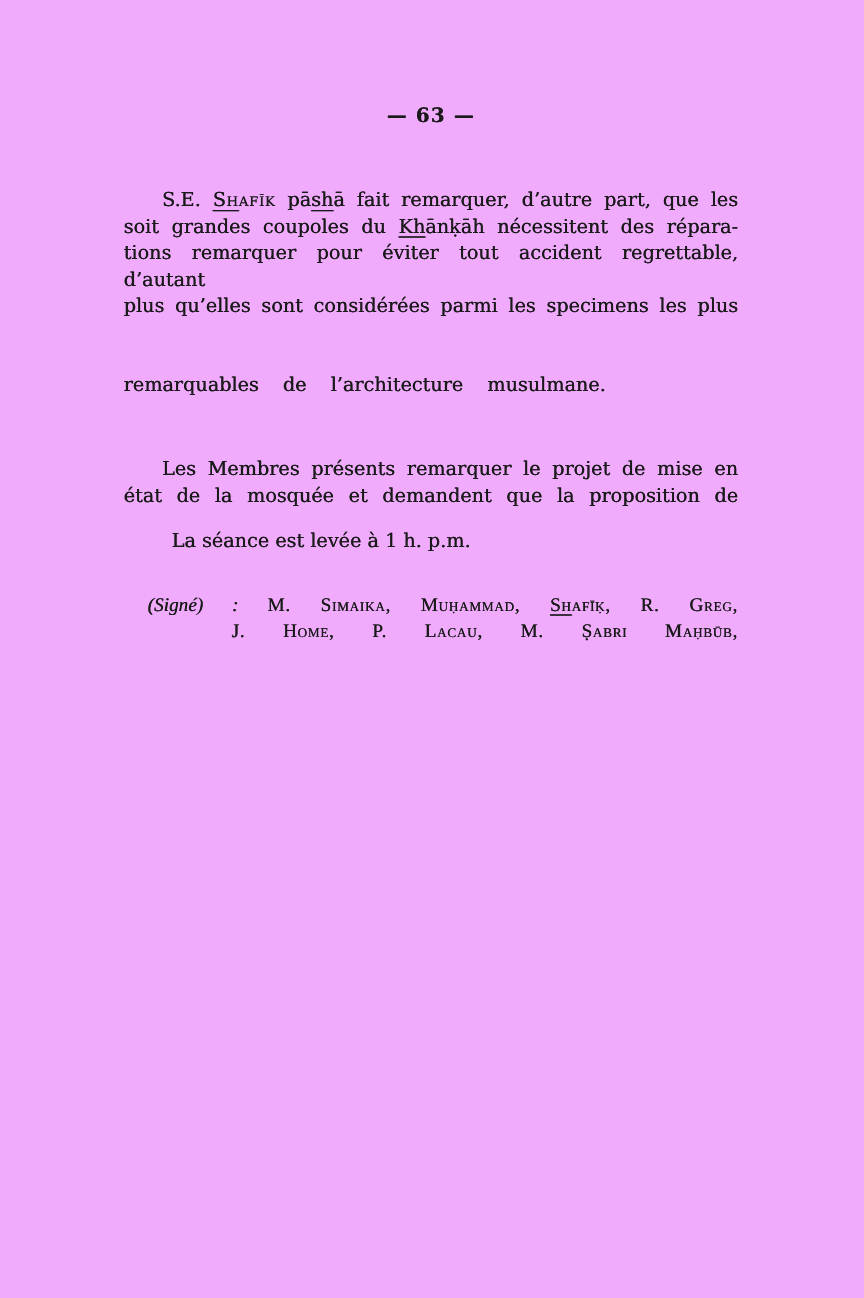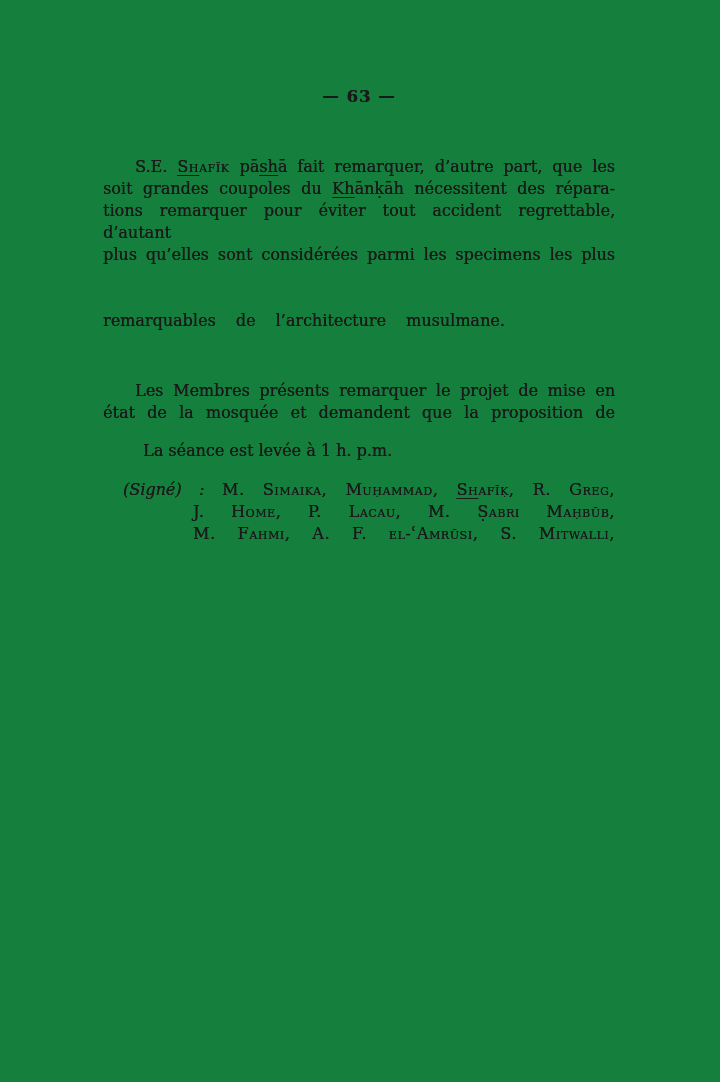--- a/index.html
+++ b/index.html
@@ -1,20 +1,20 @@
 <!DOCTYPE html>
 <html><head>
 <meta charset="utf-8">
 <style>
   html, body { margin: 0; padding: 0; }
   .page {
     position: relative;
     width: 720px;
     height: 1082px;
-    background: #15803d;
+    background: #f0abfc;
     color: #1a1a1a;
     font-family: "DejaVu Serif", "Liberation Serif", serif;
     overflow: hidden;
   }
   .text-block {
     margin-left: 103px;
     width: 512px;
     font-size: 16px;
     line-height: 22px;
     text-shadow: 0.25px 0 0 currentColor;
@@ -28,25 +28,26 @@
   }
   .line { min-height: 22px; }
   .just { text-align: justify; text-align-last: justify; }
   .indent { text-indent: 32px; margin-top: 48px; }
   .indent-lg { text-indent: 40px; }
   .spread { word-spacing: 15px; margin-top: 44px; }
   .p1 { margin-top: 17px; }
   .p2 { margin-top: 5px; }
   .closing-line { margin-top: 16px; }
   .signature {
-    margin-top: 17px;
+    margin-top: 32px;
     margin-left: 20px;
     width: 492px;
     padding-left: 70px;
     box-sizing: border-box;
+    font-family: Liberation Serif, serif;
   }
   .sig-first { text-indent: -70px; }
   .sc { font-variant: small-caps; letter-spacing: 0.6px; }
   .ul { text-decoration: underline; text-decoration-thickness: 1px; text-underline-offset: 2.5px; }
   .it { font-style: italic; }
 </style>
 </head>
 <body>
 
 <div class="page">
@@ -65,17 +66,16 @@
     <div class="para p2">
       <div class="line just indent">Les Membres présents remarquer le projet de mise en</div>
       <div class="line just">état de la mosquée et demandent que la proposition de</div>
     </div>
 
     <div class="line closing-line indent-lg">La séance est levée à 1 h. p.m.</div>
 
     <div class="signature">
       <div class="line just sig-first"><span class="it">(Signé) : </span><span class="sc"><span>M. Simaika, Muḥammad, </span><span class="ul">Sh</span><span>afīḳ, R. Greg,</span></span></div>
       <div class="line just sc">J. Home, P. Lacau, M. Ṣabri Maḥbūb,</div>
-      <div class="line just sc">M. Fahmi, A. F. el-ʿAmrūsi, S. Mitwalli,</div>
     </div>
 
   </div>
 </div>
 
 </body></html>

